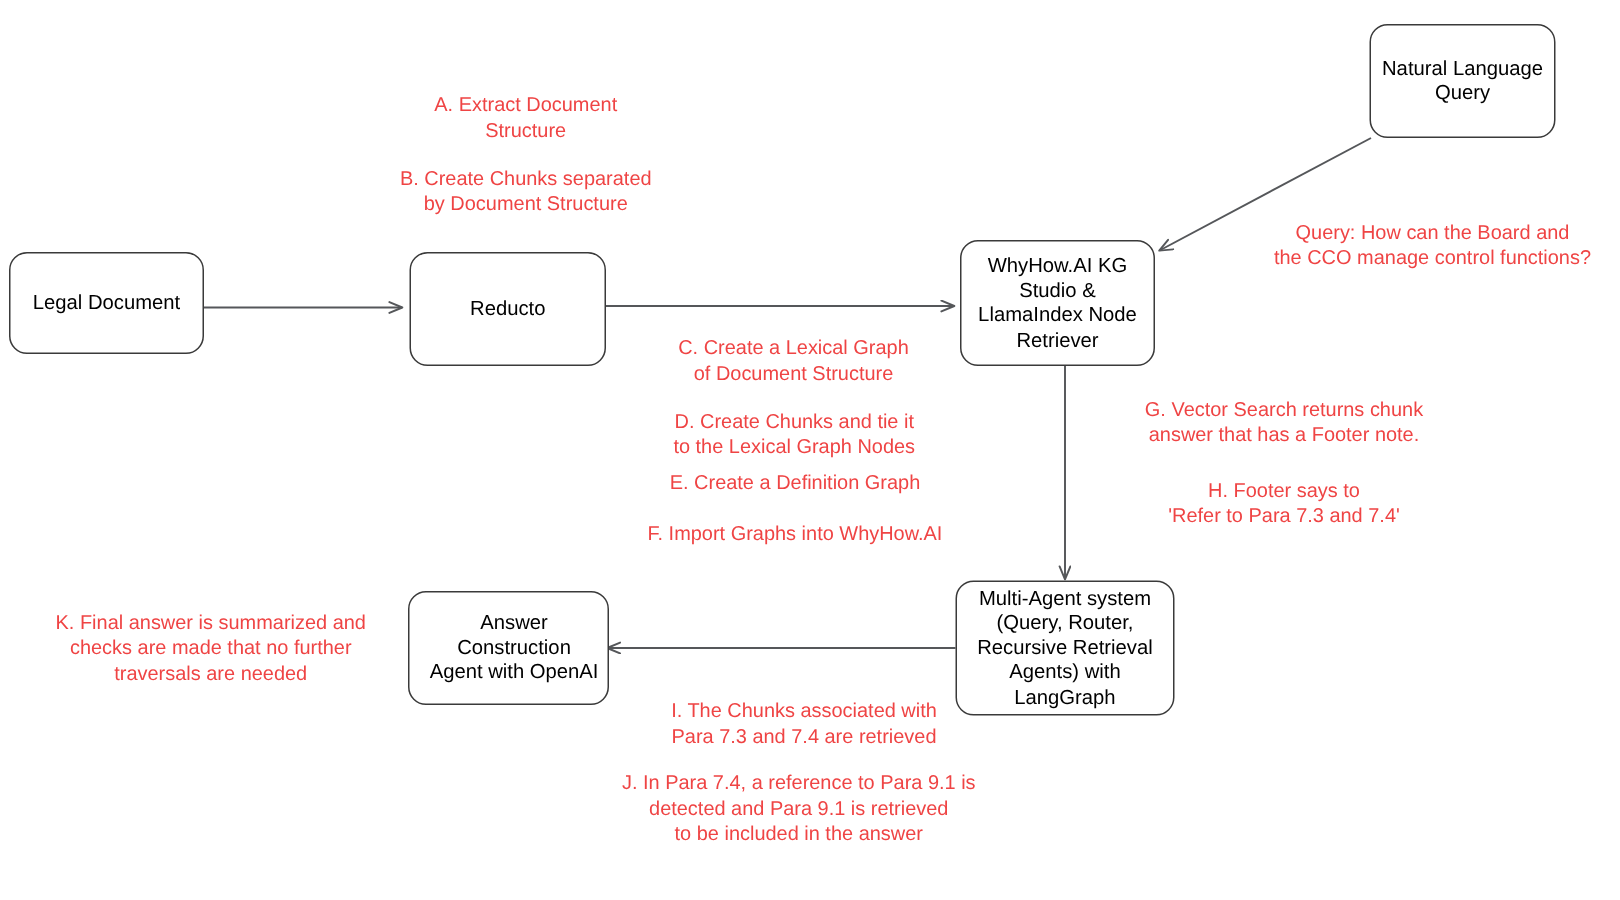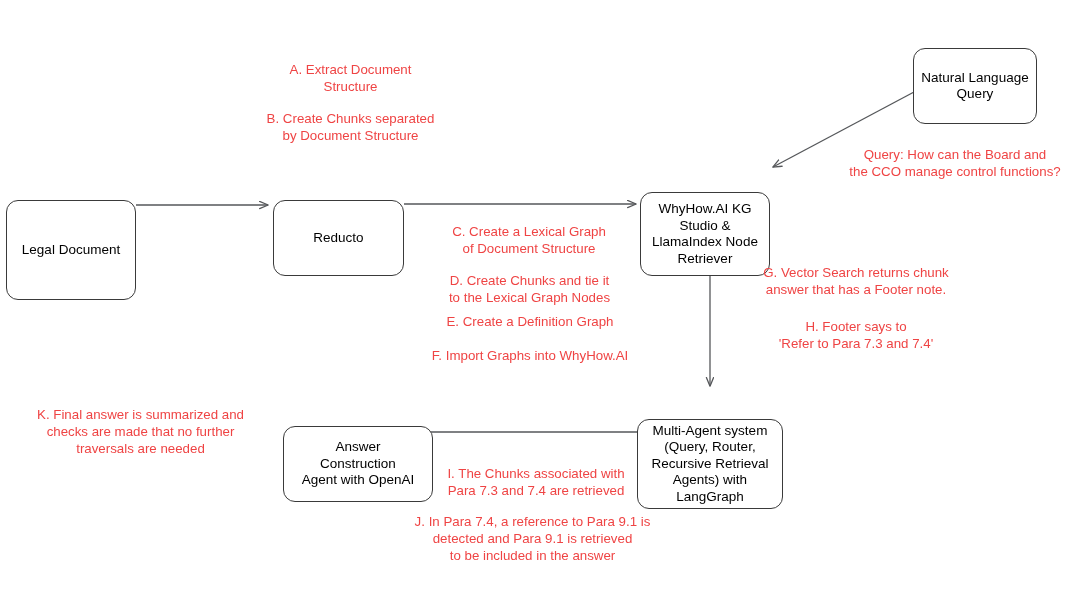--- a/index.html
+++ b/index.html
@@ -32,21 +32,20 @@
     display: flex;
     align-items: center;
     justify-content: center;
     text-align: center;
     font-size: 13.5px;
     line-height: 16.5px;
     color: #000000;
     padding: 6px 6px;
     white-space: pre-line;
     z-index: 2;
-    margin-top: 32px;
   }
   .note {
     position: absolute;
     text-align: center;
     font-size: 13.3px;
     line-height: 17px;
     color: #ef4444;
     white-space: pre-line;
     z-index: 2;
   }
@@ -67,21 +66,21 @@
 
     <line x1="404" y1="204" x2="636" y2="204" stroke="#55575a" stroke-width="1.3" marker-end="url(#arrowhead)"></line>
 
     <line x1="914" y1="92" x2="773" y2="167" stroke="#55575a" stroke-width="1.3" marker-end="url(#arrowhead)"></line>
 
     <line x1="710" y1="244" x2="710" y2="386" stroke="#55575a" stroke-width="1.3" marker-end="url(#arrowhead)"></line>
 
     <line x1="637" y1="432" x2="405" y2="432" stroke="#55575a" stroke-width="1.3" marker-end="url(#arrowhead)"></line>
   </svg>
 
-  <div class="node" style="left:6px; top:168px; width:130px; height:100px;">
+  <div class="node" style="left:6px; top:168px; width:130px; height:68px;">
     <span>Legal Document</span>
   </div>
 
   <div class="node" style="left:640px; top:160px; width:130px; height:84px;">
     <span>WhyHow.AI KG
 Studio &amp;
 LlamaIndex Node
 Retriever</span>
   </div>
 
@@ -95,21 +94,21 @@
   </div>
 
   <div class="node" style="left:637px; top:387px; width:146px; height:90px;">
     <span>Multi-Agent system
 (Query, Router,
 Recursive Retrieval
 Agents) with
 LangGraph</span>
   </div>
 
-  <div class="node" style="left:283px; top:394px; width:150px; height:76px;">
+  <div class="node" style="left:272px; top:394px; width:134px; height:76px;justify-content:flex-end;">
     <span>Answer
 Construction
 Agent with OpenAI</span>
   </div>
 
   <div class="note" style="left:235px; top:61px; width:231px;">A. Extract Document
 Structure</div>
 
   <div class="note" style="left:222px; top:110px; width:257px;">B. Create Chunks separated
 by Document Structure</div>

